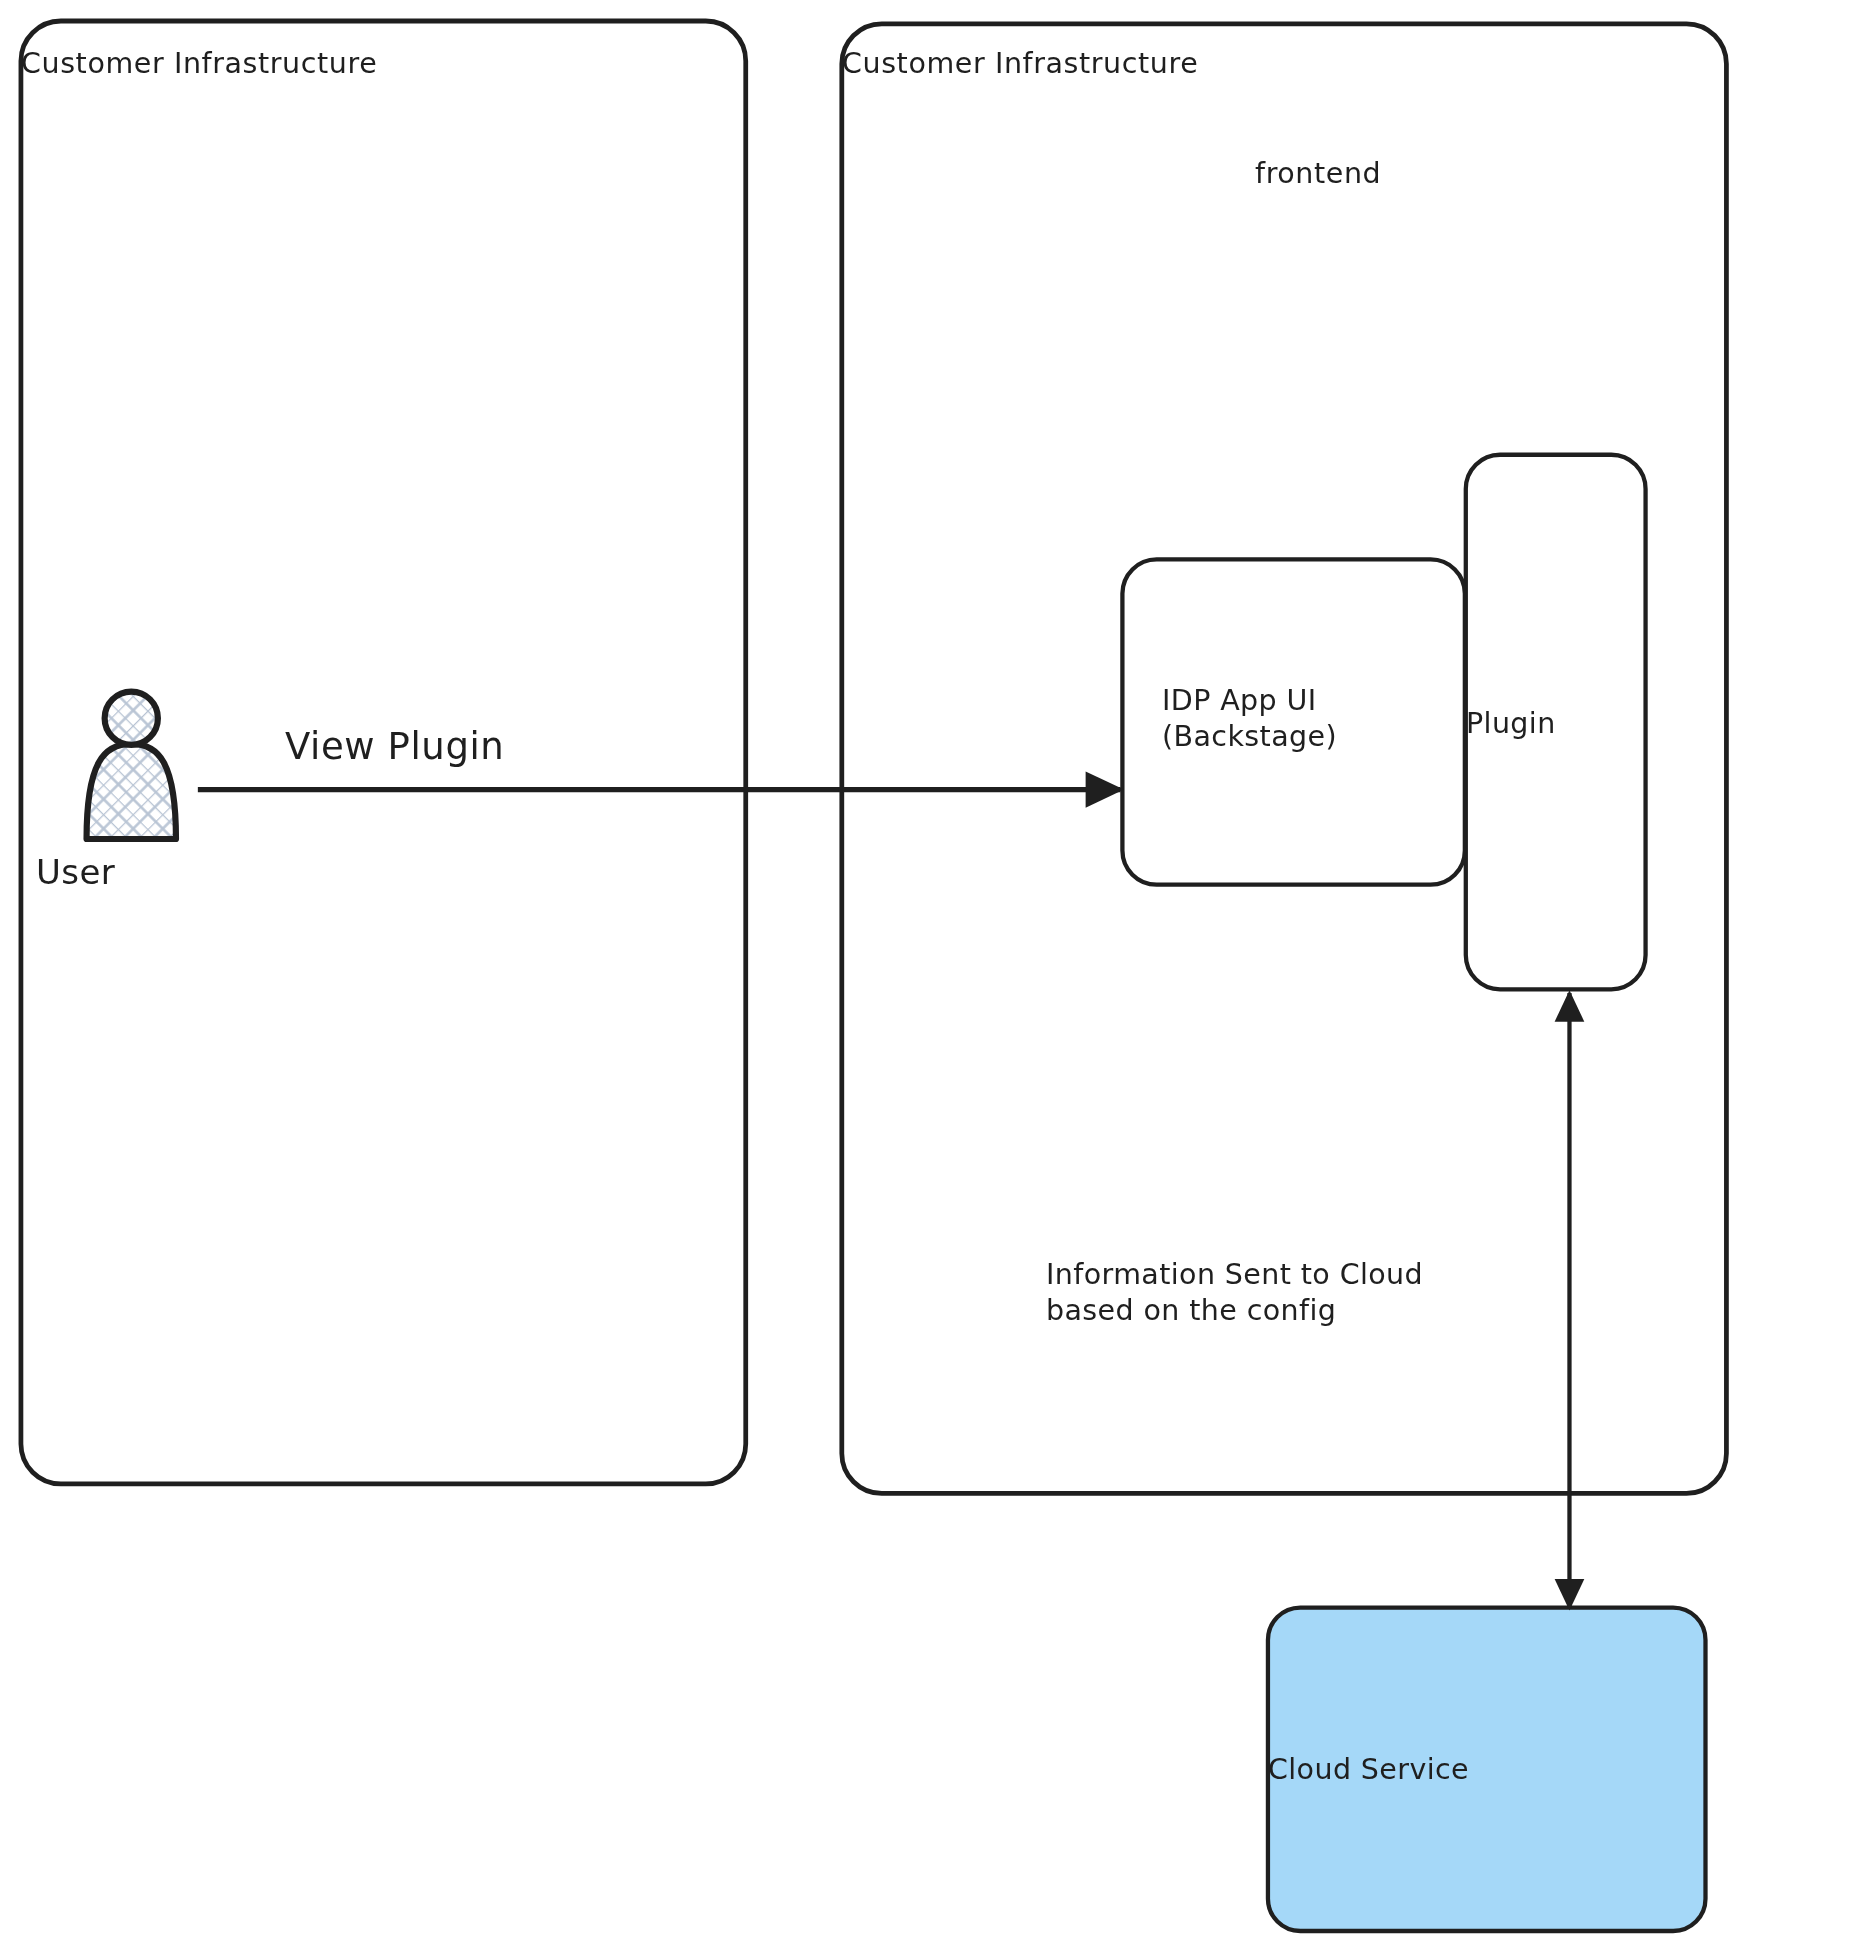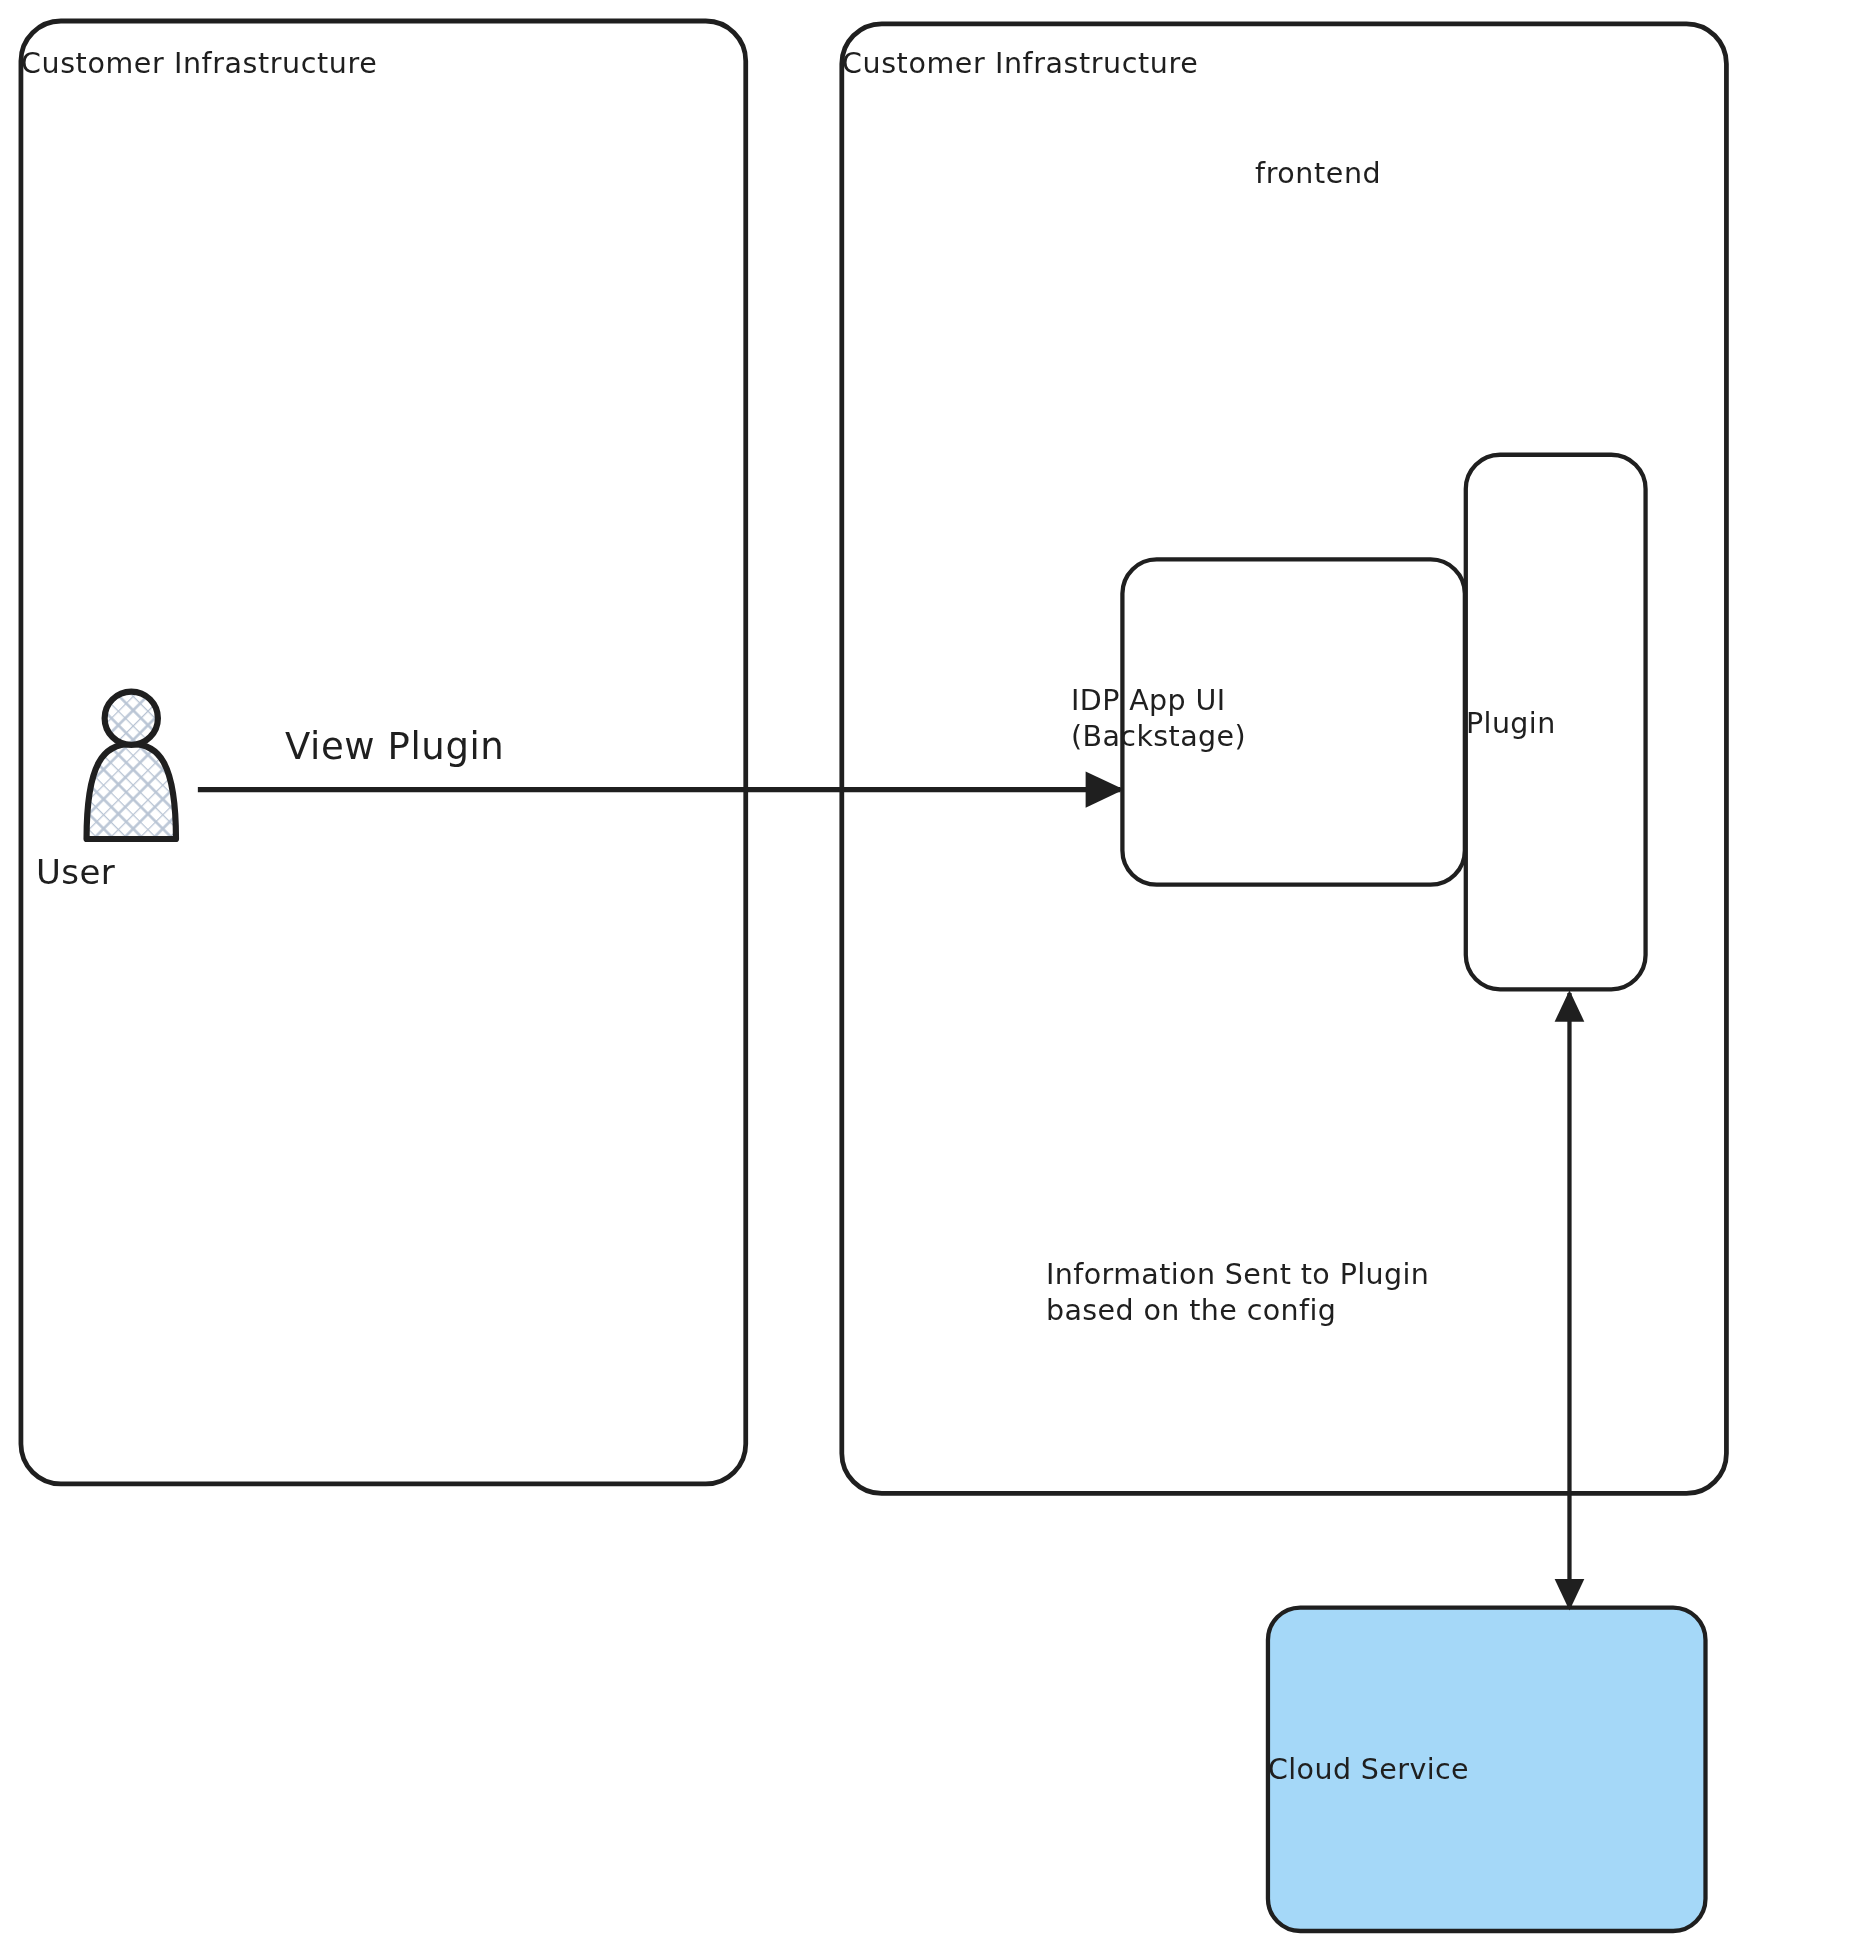--- a/index.html
+++ b/index.html
@@ -98,32 +98,32 @@
 
     <line id="edge-cloud-to-plugin" x1="1650" y1="1690" x2="1650" y2="1044" stroke="#1f1f1f" stroke-width="4.5" marker-end="url(#arrow-end)" marker-start="url(#arrow-start)"></line>
   </svg>
 
   <div class="label label-group-title" style="left:21px; top:46px; width:725px;">Customer Infrastructure</div>
 
   <div class="label label-group-title" style="left:842px; top:46px; width:628px;">Customer Infrastructure</div>
 
   <div class="label label-group-title" style="left:1255px; top:156px; width:285px;">frontend</div>
 
-  <div class="label label-node" style="left:1071px; top:683px; width:342px;">IDP App UI
+  <div class="label label-node" style="left:1162px; top:683px; width:342px;">IDP App UI
 (Backstage)</div>
 
   <div class="label label-node" style="left:1466px; top:706px; width:180px;">Plugin</div>
 
   <div class="label label-node" style="left:1268px; top:1752px; width:438px;">Cloud Service</div>
 
   <div class="label label-actor" style="left:36px; top:851px; width:190px;">User</div>
 
   <div class="label label-edge" style="left:285px; top:723px; width:380px;">View Plugin</div>
 
-  <div class="label label-edge-small" style="left:1046px; top:1257px; width:495px;">Information Sent to Plugin
+  <div class="label label-edge-small" style="left:1046px; top:1257px; width:495px;">Information Sent to Cloud
 based on the config</div>
 
   <div class="hit" style="left:1122px; top:559px; width:342px; height:325px;"></div>
   <div class="hit" style="left:1466px; top:455px; width:180px; height:535px;"></div>
   <div class="hit" style="left:1268px; top:1607px; width:438px; height:323px;"></div>
   <div class="hit" style="left:84px; top:689px; width:95px; height:154px;"></div>
 
 </div>
 
 

